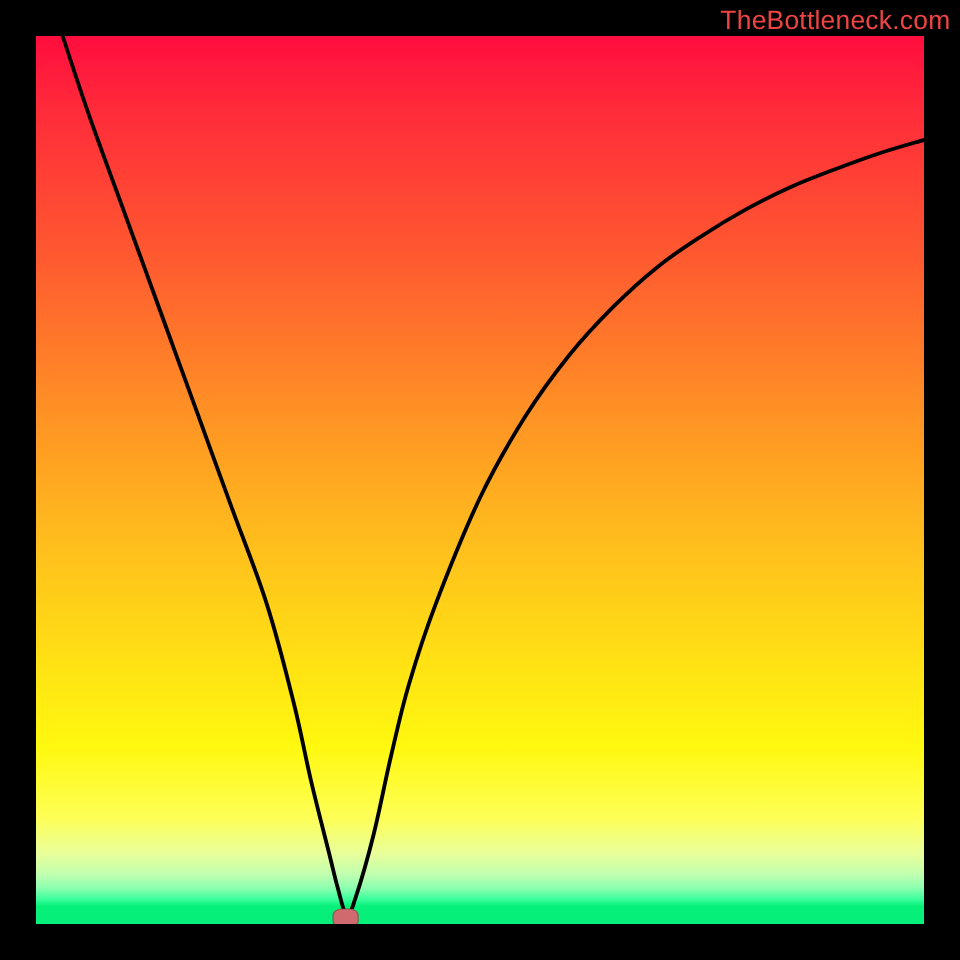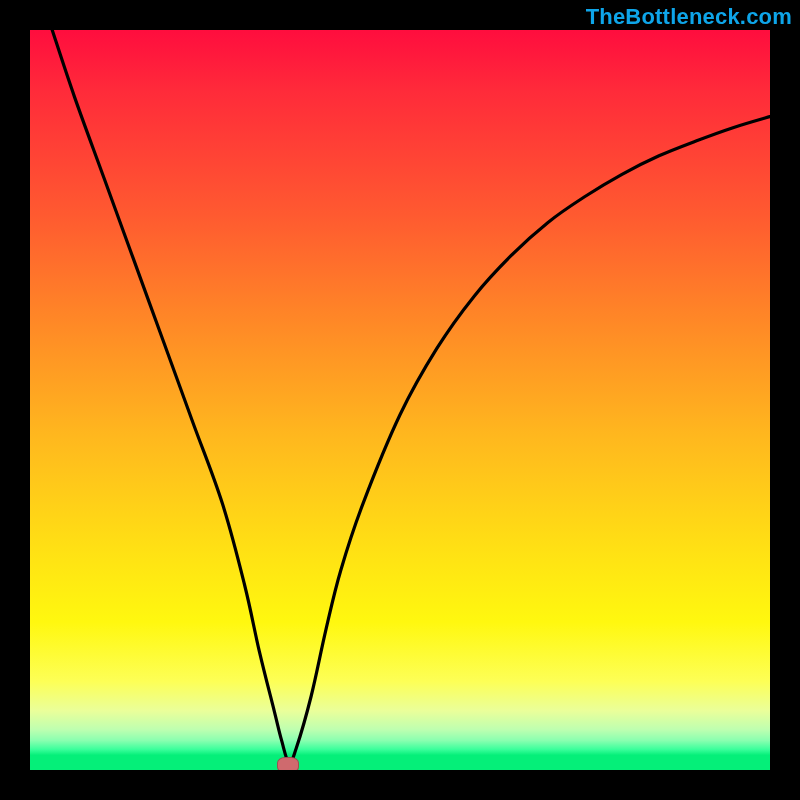--- a/index.html
+++ b/index.html
@@ -62,23 +62,23 @@
     height: 14px;
     border-radius: 8px / 6px;
     background: #cf6a6e;
     border: 1px solid rgba(0,0,0,0.25);
     transform: translate(-50%, -50%);
   }
   .watermark {
     position: absolute;
     top: 4px;
     right: 8px;
-    color: #0ea5e9;
+    color: #ef4444;
     font-size: 22px;
-    font-weight: 700;
+    font-weight: 400;
     letter-spacing: 0.2px;
     font-family: Arial, Helvetica, sans-serif;
   }
 </style>
 </head>
 <body>
 
 <div class="frame">
 
   <div class="watermark">TheBottleneck.com</div>

